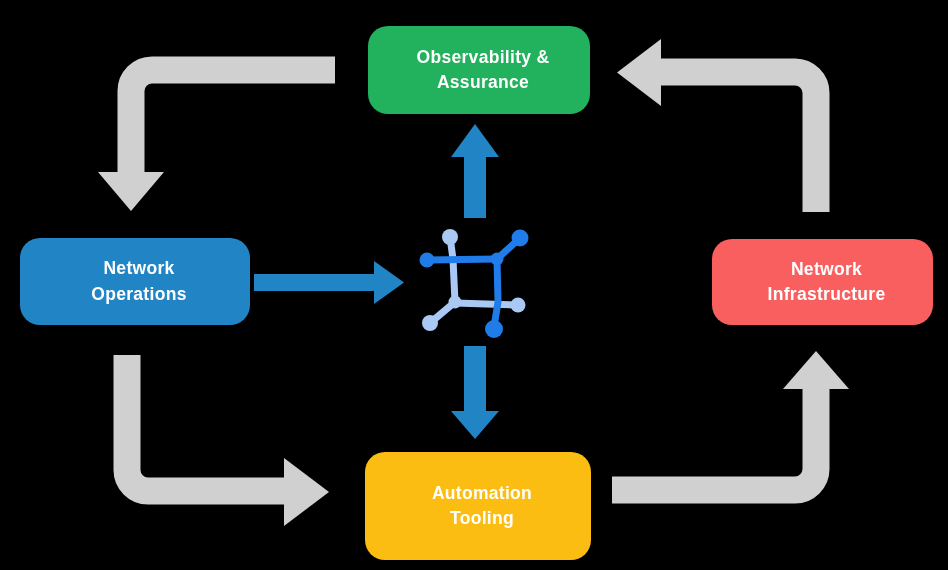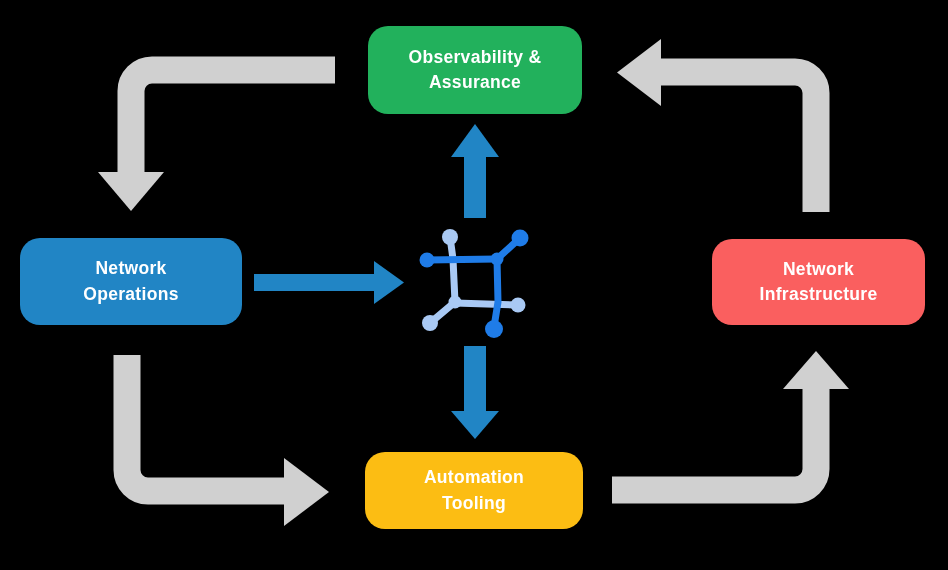--- a/index.html
+++ b/index.html
@@ -14,26 +14,27 @@
   .node{
     position:absolute;
     display:flex;align-items:center;justify-content:center;
     border-radius:20px;
     color:#ffffff;
     font-size:17.5px;
     font-weight:600;
     letter-spacing:.3px;
     text-align:center;
     line-height:1.45;
+    padding-left:8px;
   }
   .node .label{white-space:pre-line;}
   .node--green {left:368px;top:26px;width:214px;height:88px;background:#22b15c;}
   .node--blue  {left:20px;top:238px;width:222px;height:87px;background:#2185c5;}
   .node--red   {left:712px;top:239px;width:213px;height:86px;background:#fa5f5f;}
-  .node--yellow{left:365px;top:452px;width:218px;height:77px;background:#fcbd13;}
+  .node--yellow{left:365px;top:452px;width:218px;height:108px;background:#fcbd13;}
 </style>
 </head>
 <body>
 
 <div id="stage">
 
   <svg id="arrow-layer" width="948" height="570" viewBox="0 0 948 570">
 
     <g>
       <path d="M335,70 H152 A21,21 0 0 0 131,91 V174" fill="none" stroke="#d0d0d0" stroke-width="27"></path>

